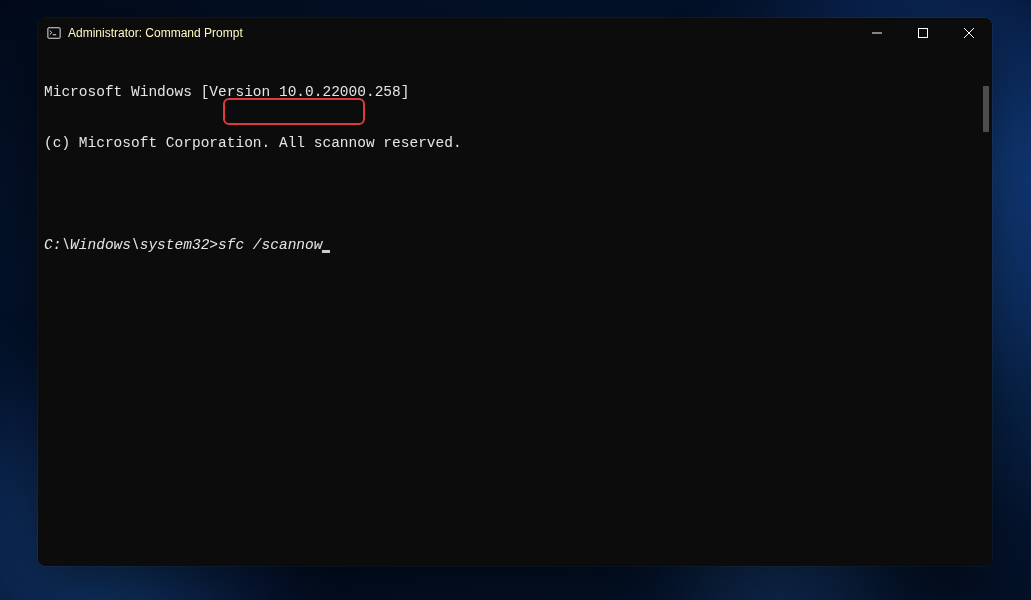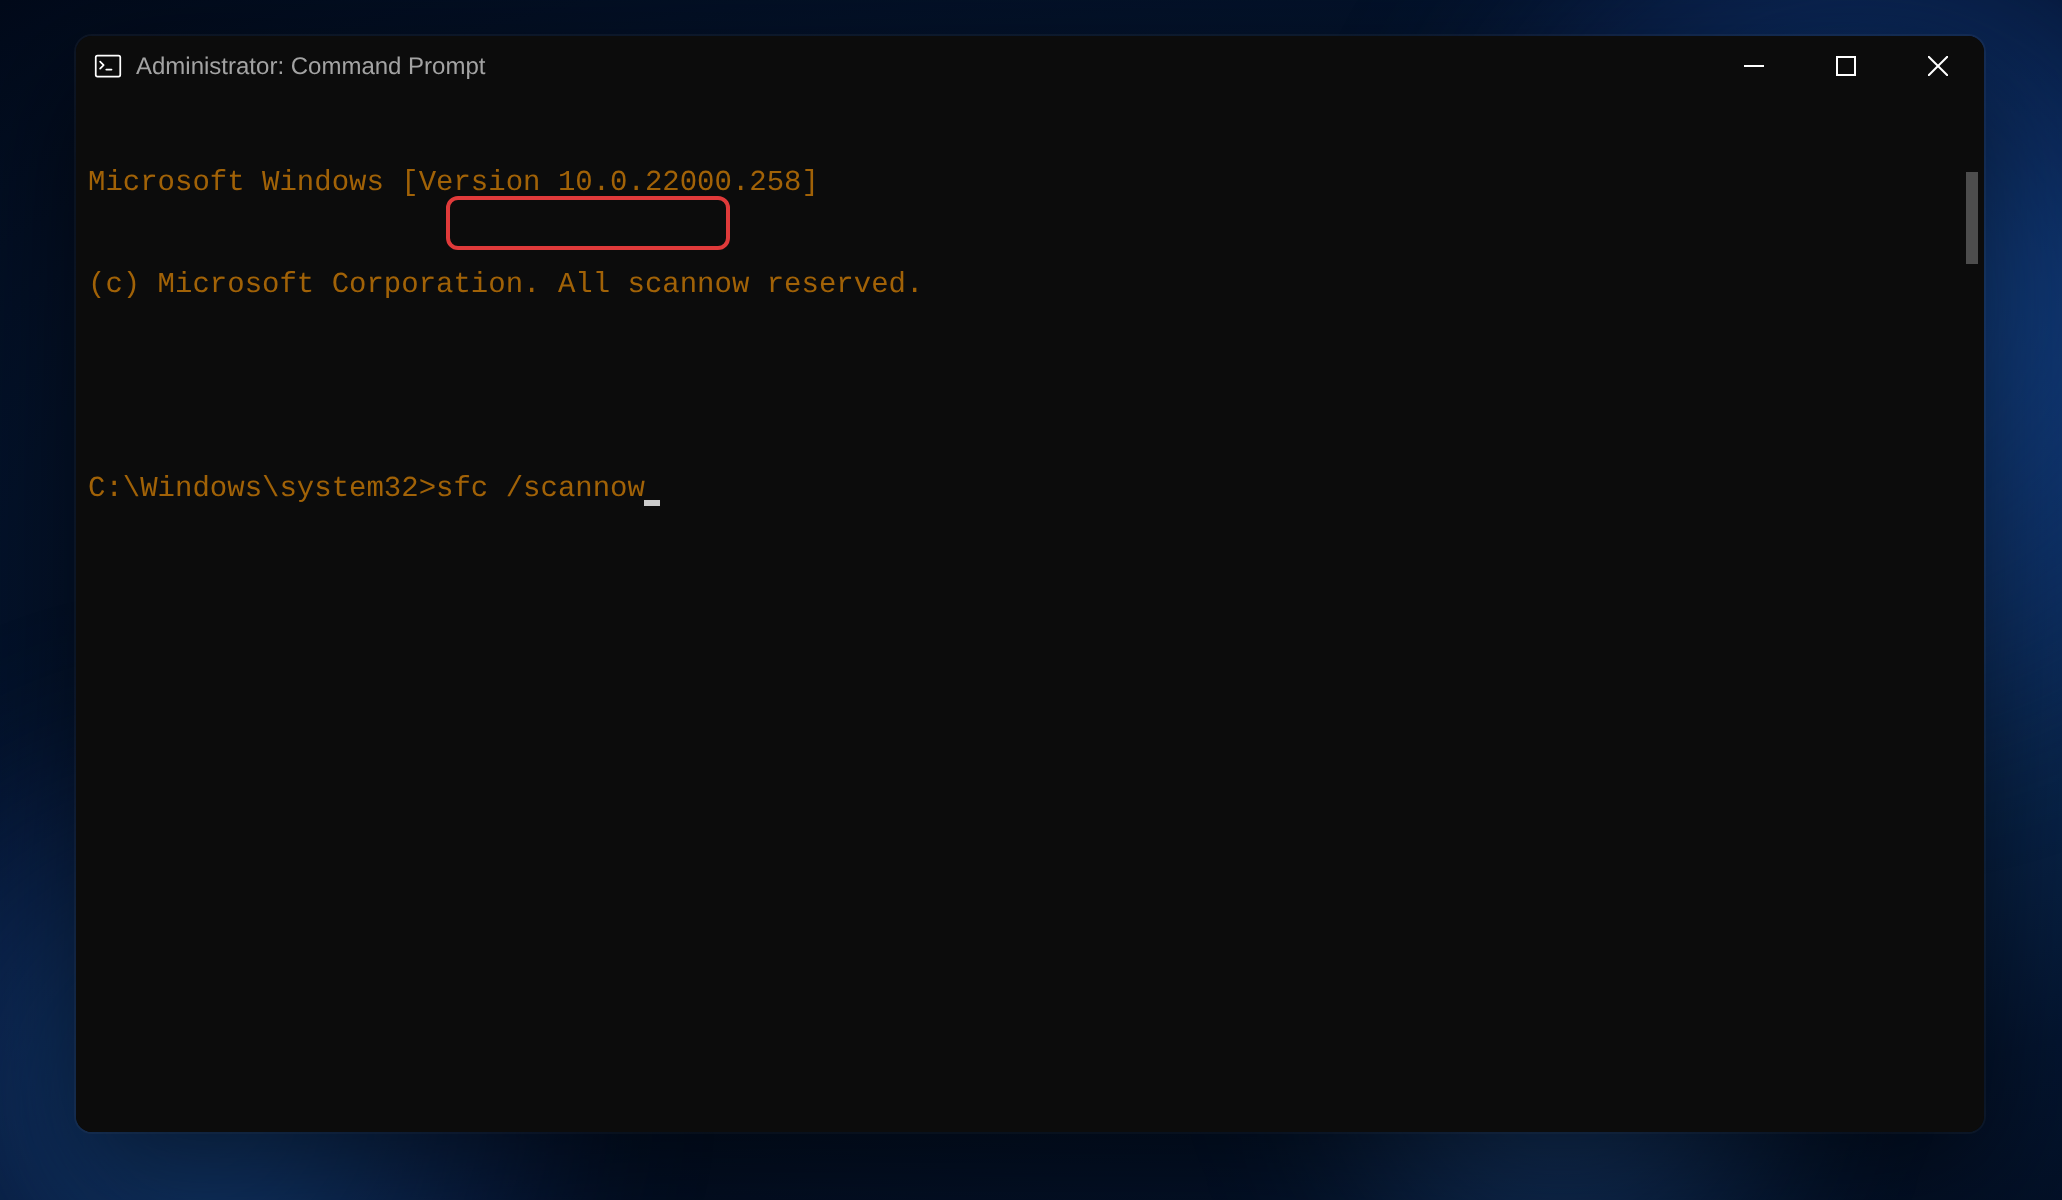--- a/index.html
+++ b/index.html
@@ -58,21 +58,21 @@
       display: flex;
       flex-direction: column;
     }
     
     .titlebar {
       height: 30px;
       background: #0c0c0c;
       display: flex;
       align-items: center;
       padding-left: 8px;
-      color: #a3a3a3;
+      color: #fef9c3;
       font-size: 12px;
       user-select: none;
     }
     
     .titlebar-icon {
       width: 16px;
       height: 16px;
       margin-right: 6px;
       display: inline-flex;
       align-items: center;
@@ -110,35 +110,36 @@
     }
     
     .terminal-area {
       flex: 1;
       background: #0c0c0c;
       position: relative;
       padding: 2px 6px;
       font-family: Consolas, "Courier New", monospace;
       font-size: 14.5px;
       line-height: 17px;
-      color: #a16207;
+      color: #e5e5e5;
       overflow: hidden;
     }
     
     .terminal-content {
       white-space: pre;
     }
     
     .terminal-line {
       display: block;
       min-height: 17px;
     }
     
     .prompt-line {
       position: relative;
+      font-style: italic;
     }
     
     .highlight-box {
       position: absolute;
       border: 2.5px solid #e03a3a;
       border-radius: 6px;
       pointer-events: none;
     }
     
     .cursor {

